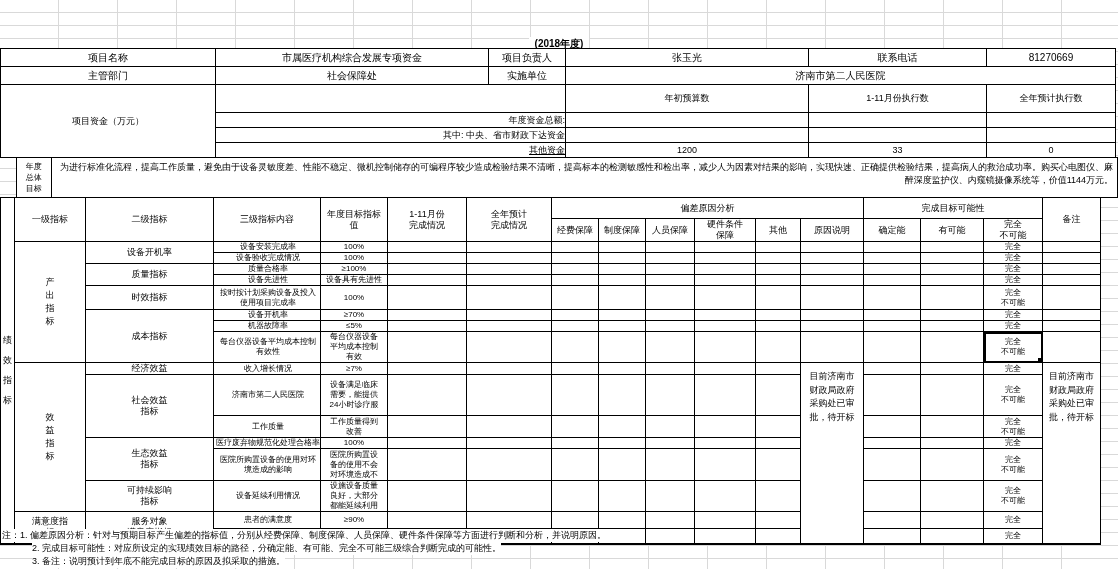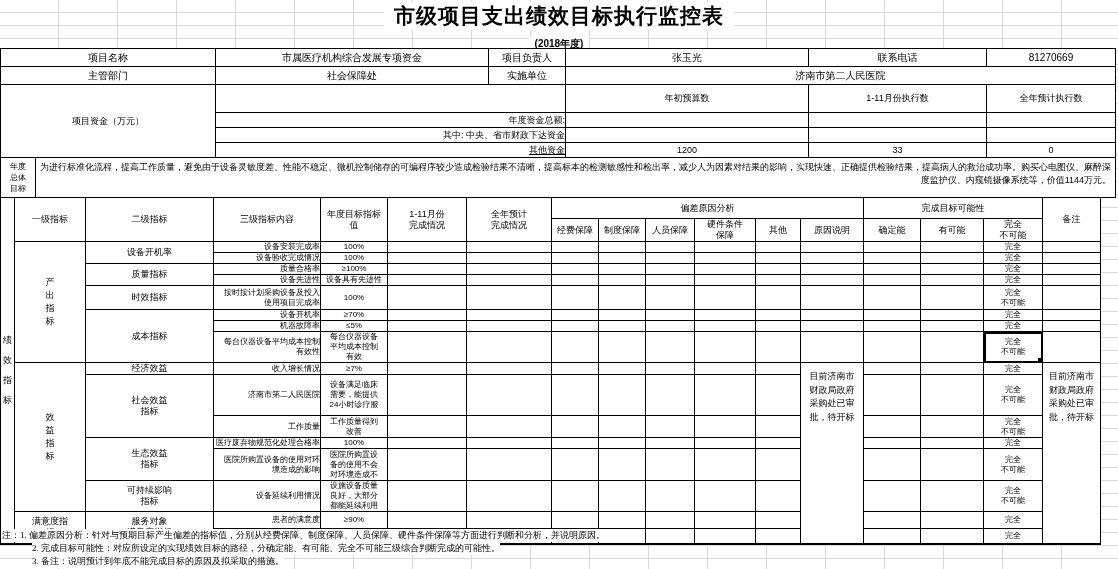--- a/index.html
+++ b/index.html
@@ -32,53 +32,50 @@
 
   
   #funds { top: 84px; left: 0; }
   #funds td, #funds th { font-size: 9px; line-height: 11px; }
   #funds .fr1 td, #funds .fr1 th { height: 28px; }
   #funds .fr td { height: 15px; }
   #funds .fname { text-align: right; }
   .p6 { padding-left: 6px; } .p21 { padding-left: 21px; } .p56 { padding-left: 56px; text-decoration: underline; }
 
   
-  #goal { top: 157px; left: 0; }
+  #goal { top: 157px; left: 16px; }
   #goal td { height: 40px; }
   .goal-label { font-size: 8px; line-height: 11px; }
   .goal-text { text-align: right; vertical-align: top; font-size: 9px; line-height: 13px; padding: 3px 4px 0 4px; }
 
   
   #main { top: 197px; left: 0; border-bottom: 2px solid #000; }
   #main th { font-size: 9px; line-height: 11px; }
   .hr1 th { height: 21px; } .hr2 th { height: 22px; }
   .side { font-size: 9px; line-height: 20px; }
   .lv1  { font-size: 9px; line-height: 13px; }
   .lv2  { font-size: 9px; line-height: 11px; }
-  .name { text-align: right; padding-left: 2px; }
+  .name { text-align: center; padding-left: 2px; }
   .note-cell { vertical-align: top; padding-top: 7px; font-size: 9px; line-height: 13.5px; }
   .r9{height:9px} .r10{height:10px} .r12{height:12px} .r15{height:15px} .r17{height:17px}
   .r22{height:22px} .r24{height:24px} .r26{height:26px} .r28{height:28px} .r32{height:32px} .r41{height:41px}
   .selected { outline: 2px solid #000; outline-offset: -2px; position: relative; }
   .selected::after { content:""; position:absolute; right:0; bottom:0; width:4px; height:4px; background:#000; }
 
   
   #notes { top: 529px; left: 2px; width: 1110px; font-size: 9px; line-height: 13px; }
-  #notes .note-line { display: block; font-family: Liberation Serif, serif; }
+  #notes .note-line { display: block; }
   #notes .note-line span { background: #fff; display: inline-block; }
   .ind { padding-left: 30px; }
 </style>
 </head>
 <body>
 
 <div class="sheet">
 
-  <div class="abs" id="title">
-    <span>市级项目支出绩效目标执行监控表</span>
-  </div>
   <div class="abs" id="subtitle">
     <span>(2018年度)</span>
   </div>
 
   <table class="abs" id="info">
     <colgroup>
         <col style="width:215px">
         <col style="width:273px">
         <col style="width:77px">
         <col style="width:243px">

